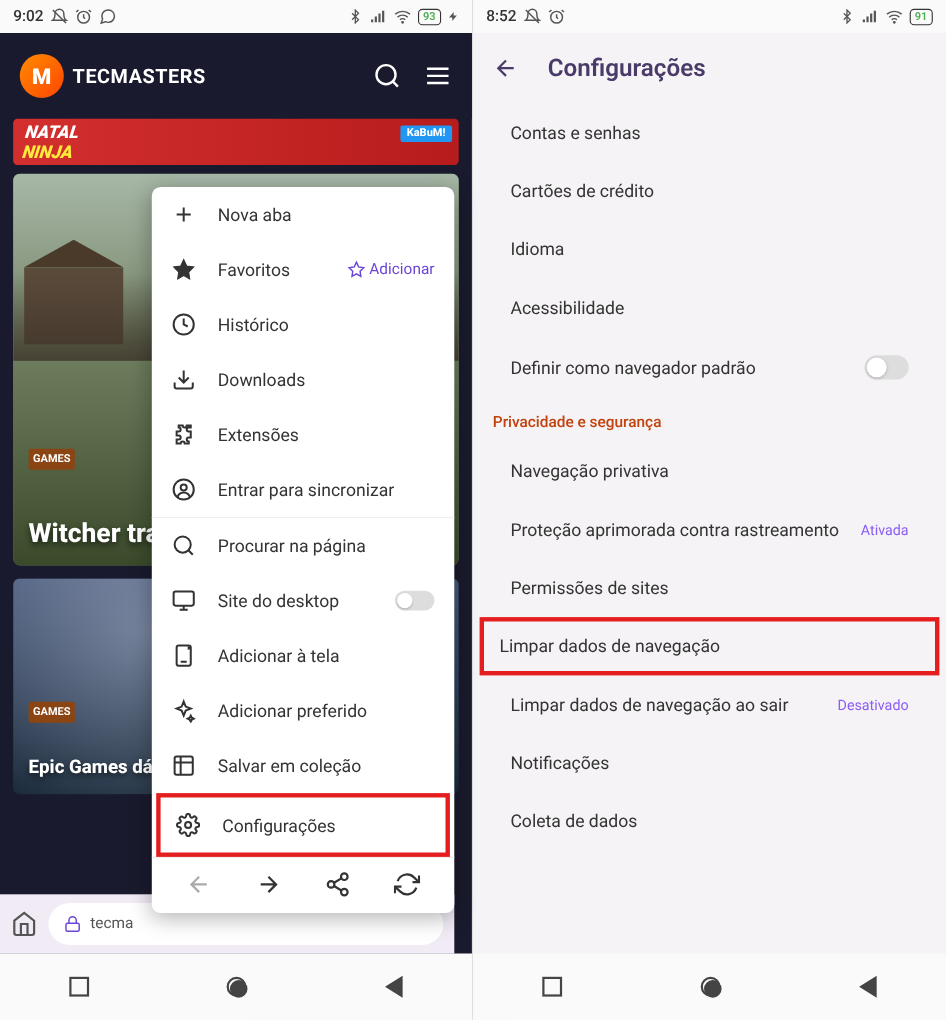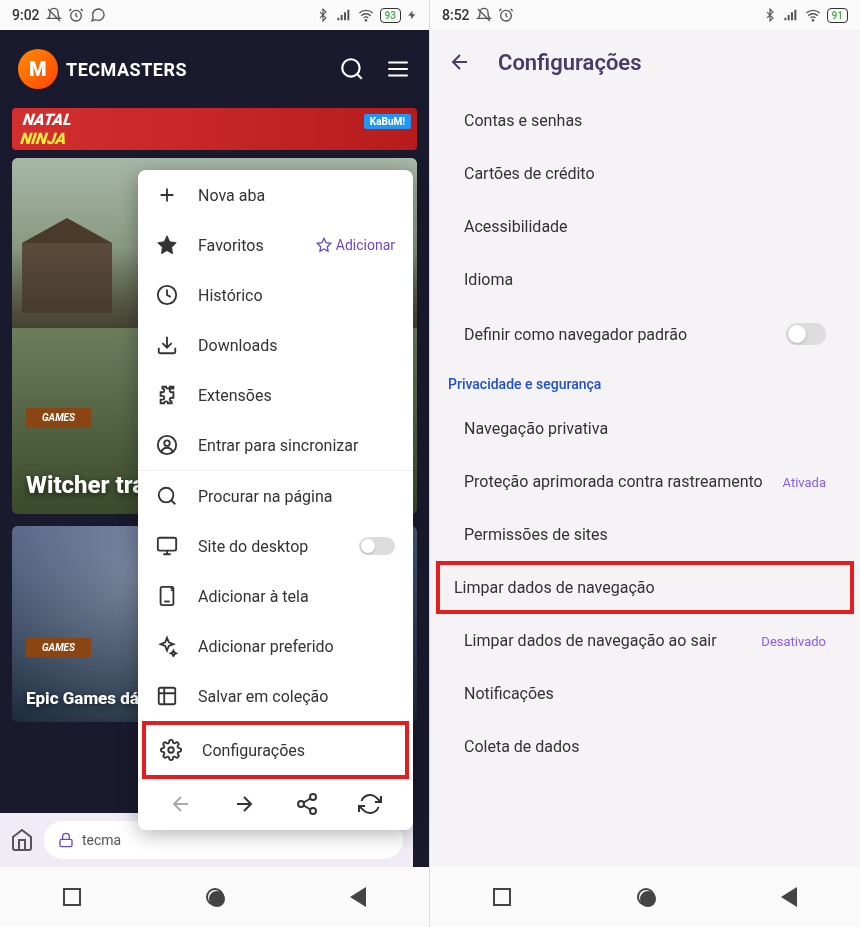--- a/index.html
+++ b/index.html
@@ -23,21 +23,21 @@
     .banner-text { color: #ffeb3b; font-weight: 900; font-style: italic; font-size: 16px; transform: skewX(-8deg); }
     .banner-text .n1 { color: #fff; }
     .kabum { position: absolute; right: 6px; top: 6px; background: #2196f3; color: #fff; padding: 2px 6px; font-size: 10px; font-weight: 800; border-radius: 2px; }
     .article-card { margin: 0 12px 12px; border-radius: 6px; overflow: hidden; position: relative; background: linear-gradient(180deg, #87a878 0%, #5a6e4a 100%); }
     .article1 { height: 356px; }
     .article-card .bg-scene { position: absolute; inset: 0; background: linear-gradient(180deg, #a8b8a8 0%, #6a7a5a 50%, #3a4a2a 100%); }
     .houses { position: absolute; top: 90px; left: 0; right: 0; height: 80px; background: linear-gradient(180deg, transparent 0%, rgba(60,50,40,0.8) 100%); }
     .house-shape { position: absolute; background: #5a4a3a; }
     .h1 { top: 85px; left: 10px; width: 90px; height: 70px; } 
     .h1::before { content:""; position: absolute; top:-25px; left:0; right:0; height:25px; background:#4a3a2a; clip-path: polygon(50% 0, 100% 100%, 0 100%); }
-    .tag-games { position: absolute; background: #8b4513; color: #fff; font-size: 10px; font-weight: 700; padding: 4px 16px; border-radius: 2px; font-style: italic; }
+    .tag-games { position: absolute; background: #8b4513; color: #fff; font-size: 10px; font-weight: 700; padding: 4px 4px; border-radius: 2px; }
     .article1 .tag-games { top: 250px; left: 14px; }
     .article-title { position: absolute; bottom: 14px; left: 14px; right: 14px; color: #fff; font-size: 24px; font-weight: 800; text-shadow: 0 2px 6px rgba(0,0,0,0.6); line-height: 1.2; }
     .article2 { height: 196px; background: linear-gradient(180deg, #2a3a5a, #1a2a3a); }
     .article2 .tag-games { top: 112px; left: 14px; }
     .article2 .article-title { font-size: 17px; }
     .scenery2 { position: absolute; inset: 0; background: radial-gradient(circle at 30% 25%, rgba(200,210,230,0.4), transparent 60%), linear-gradient(180deg, #4a5a7a, #1a2a3a); }
     
     .url-bar { position: absolute; bottom: 60px; left: 0; right: 16px; height: 54px; background: #f0ebf5; display: flex; align-items: center; padding: 0 10px; gap: 10px; }
     .url-input { flex: 1; background: #fff; border-radius: 22px; height: 38px; display: flex; align-items: center; padding: 0 14px; gap: 8px; color: #555; font-size: 14px; }
     
@@ -52,21 +52,21 @@
     .menu-sep { height: 1px; background: #eee; margin: 0; }
     .menu-nav { display: flex; justify-content: space-around; padding: 12px 12px 14px; }
     .menu-nav svg { width: 24px; height: 24px; }
     .highlight-red { border: 3px solid #e41e1e; }
     .menu-item.highlight-red { border-width: 4px; margin: 0 4px; padding-left: 14px; }
     
     
     .settings-header { height: 64px; display: flex; align-items: center; padding: 0 18px; gap: 26px; }
     .settings-title { font-size: 22px; font-weight: 600; color: #4a3a6a; }
     .settings-body { position: absolute; top: 94px; left: 0; right: 0; bottom: 60px; overflow: hidden; }
-    .section-header { color: #1d4ed8; font-size: 14px; padding: 14px 18px 10px; font-weight: 500; }
+    .section-header { color: #c2410c; font-size: 14px; padding: 14px 18px 10px; font-weight: 500; }
     .setting-item { padding: 17px 34px; color: #333; font-size: 16px; display: flex; align-items: center; justify-content: space-between; }
     .setting-item .sub { font-size: 13px; color: #8b5cf6; margin-top: 3px; }
     .setting-item-col { flex-direction: row; align-items: flex-start; }
     .toggle { width: 40px; height: 22px; background: #ddd; border-radius: 11px; position: relative; }
     .toggle::after { content: ""; position: absolute; width: 18px; height: 18px; background: #fff; border-radius: 50%; top: 2px; left: 2px; box-shadow: 0 1px 3px rgba(0,0,0,0.2); }
     .setting-item.highlight-red { border: 4px solid #e41e1e; margin: 0 6px; padding: 13px 14px; }
     
     
     .nav-bar { position: absolute; bottom: 0; left: 0; right: 0; height: 60px; display: flex; align-items: center; justify-content: space-around; background: #fafafa; }
     .nav-square { width: 18px; height: 18px; border: 2px solid #444; }
@@ -315,24 +315,24 @@
     </div>
 
     <div class="settings-body">
       <div class="setting-item">
           <span>Contas e senhas</span>
         </div>
       <div class="setting-item">
           <span>Cartões de crédito</span>
         </div>
       <div class="setting-item">
+          <span>Idioma</span>
+        </div>
+      <div class="setting-item">
           <span>Acessibilidade</span>
-        </div>
-      <div class="setting-item">
-          <span>Idioma</span>
         </div>
       <div class="setting-item">
         <span>Definir como navegador padrão</span>
         <div class="toggle"></div>
       </div>
       <div class="section-header">Privacidade e segurança</div>
       <div class="setting-item">
           <span>Navegação privativa</span>
         </div>
       <div class="setting-item setting-item-col">

